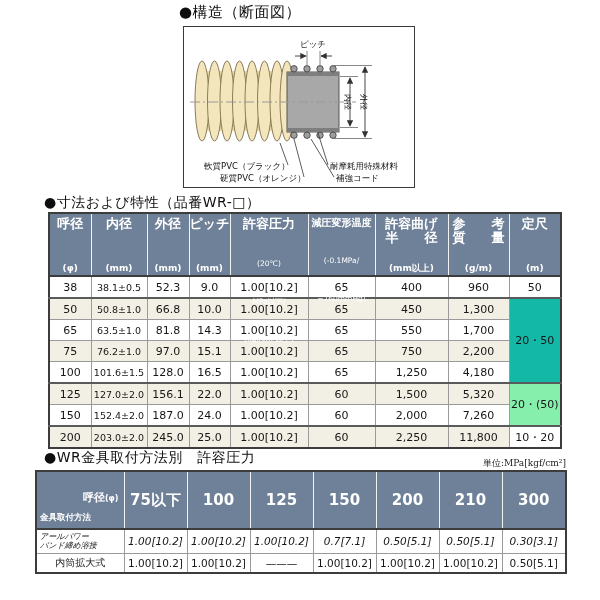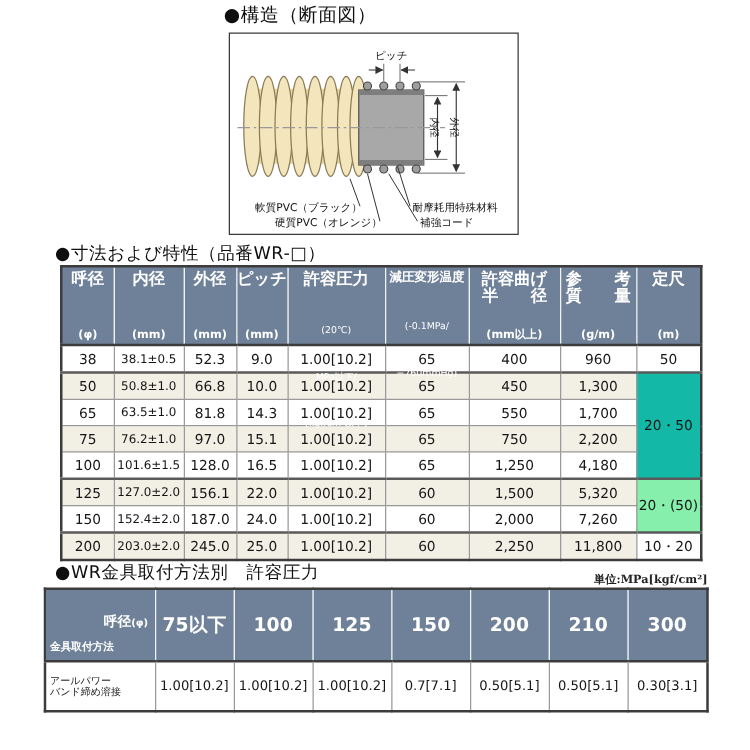--- a/index.html
+++ b/index.html
@@ -6,21 +6,21 @@
   body{
     width:600px;height:600px;background:#ffffff;position:relative;
     font-family:"DejaVu Sans","Liberation Sans",sans-serif;color:#111;
     overflow:hidden;
   }
   .sec-title{position:absolute;font-weight:normal;color:#0e0e0e;letter-spacing:0.5px;text-align:right;}
   #structure-title{left:179px;top:3px;font-size:15px;}
   #spec-title{left:44px;top:194px;font-size:14px;}
   #fit-title{left:44px;top:449px;font-size:14px;}
   #unit-note{position:absolute;right:34px;top:457px;font-size:9px;
-    font-family:"DejaVu Serif","Liberation Serif",serif;color:#222;font-weight:bold;}
+    font-family:"DejaVu Serif","Liberation Serif",serif;color:#222;}
 
   
   #diagram-box{position:absolute;left:183px;top:26px;width:230px;height:160px;
     border:1px solid #3a3a3a;background:#fff;}
   #diagram-box svg{display:block;}
   .dim-line{stroke:#333;stroke-width:0.9;fill:none;}
   .ext-line{stroke:#555;stroke-width:0.7;fill:none;}
   .leader{stroke:#333;stroke-width:0.8;fill:none;}
   .dlabel{font-size:8.5px;fill:#111;}
   .ddim{font-size:8px;fill:#111;}
@@ -49,21 +49,21 @@
     border:2px solid #3c3c3c;}
   #fit-table thead th{background:#6f8198;color:#fff;height:54px;
     font-size:15px;font-weight:bold;border:1px solid #f2f2f2;
     border-bottom:2px solid #3c3c3c;}
   #fit-table td{border:1px solid #9a9a9a;text-align:center;font-size:10.5px;
     color:#161616;white-space:nowrap;padding:0;}
   #fit-table tbody th{border:1px solid #9a9a9a;font-weight:normal;
     font-size:10px;color:#161616;padding:0 1px;}
   #fit-table tbody tr.alt td,#fit-table tbody tr.alt th{background:#f2efe4;}
   #fit-table tbody tr{height:20px;}
-  #fit-table tbody tr.first{height:40px;}
+  #fit-table tbody tr.first{height:24px;font-style:italic;}
   .rl2{display:block;font-size:8px;line-height:9.5px;text-align:left;padding-left:2px;}
   th.corner{position:relative;
     background-image:linear-gradient(to bottom right,
       rgba(0,0,0,0) calc(50% - 1px),rgba(255,255,255,0.75) calc(50% - 1px),
       rgba(255,255,255,0.75) calc(50% + 1px),rgba(0,0,0,0) calc(50% + 1px));}
   .c-top{position:absolute;top:4px;right:5px;font-size:11px;font-weight:bold;margin-top:14px;}
   .c-top .c-unit{font-size:8px;}
   .c-bottom{position:absolute;bottom:4px;left:3px;font-size:8.5px;font-weight:bold;}
 </style>
 </head>
@@ -351,14 +351,24 @@
         <span class="rl2">バンド締め溶接</span>
       </th>
       <td>1.00[10.2]</td>
       <td>1.00[10.2]</td>
       <td>1.00[10.2]</td>
       <td>0.7[7.1]</td>
       <td>0.50[5.1]</td>
       <td>0.50[5.1]</td>
       <td>0.30[3.1]</td>
     </tr>
+    <tr>
+      <th>内筒拡大式</th>
+      <td>1.00[10.2]</td>
+      <td>1.00[10.2]</td>
+      <td>———</td>
+      <td>1.00[10.2]</td>
+      <td>1.00[10.2]</td>
+      <td>1.00[10.2]</td>
+      <td>0.50[5.1]</td>
+    </tr>
   </tbody>
 </table>
 
 </body></html>

